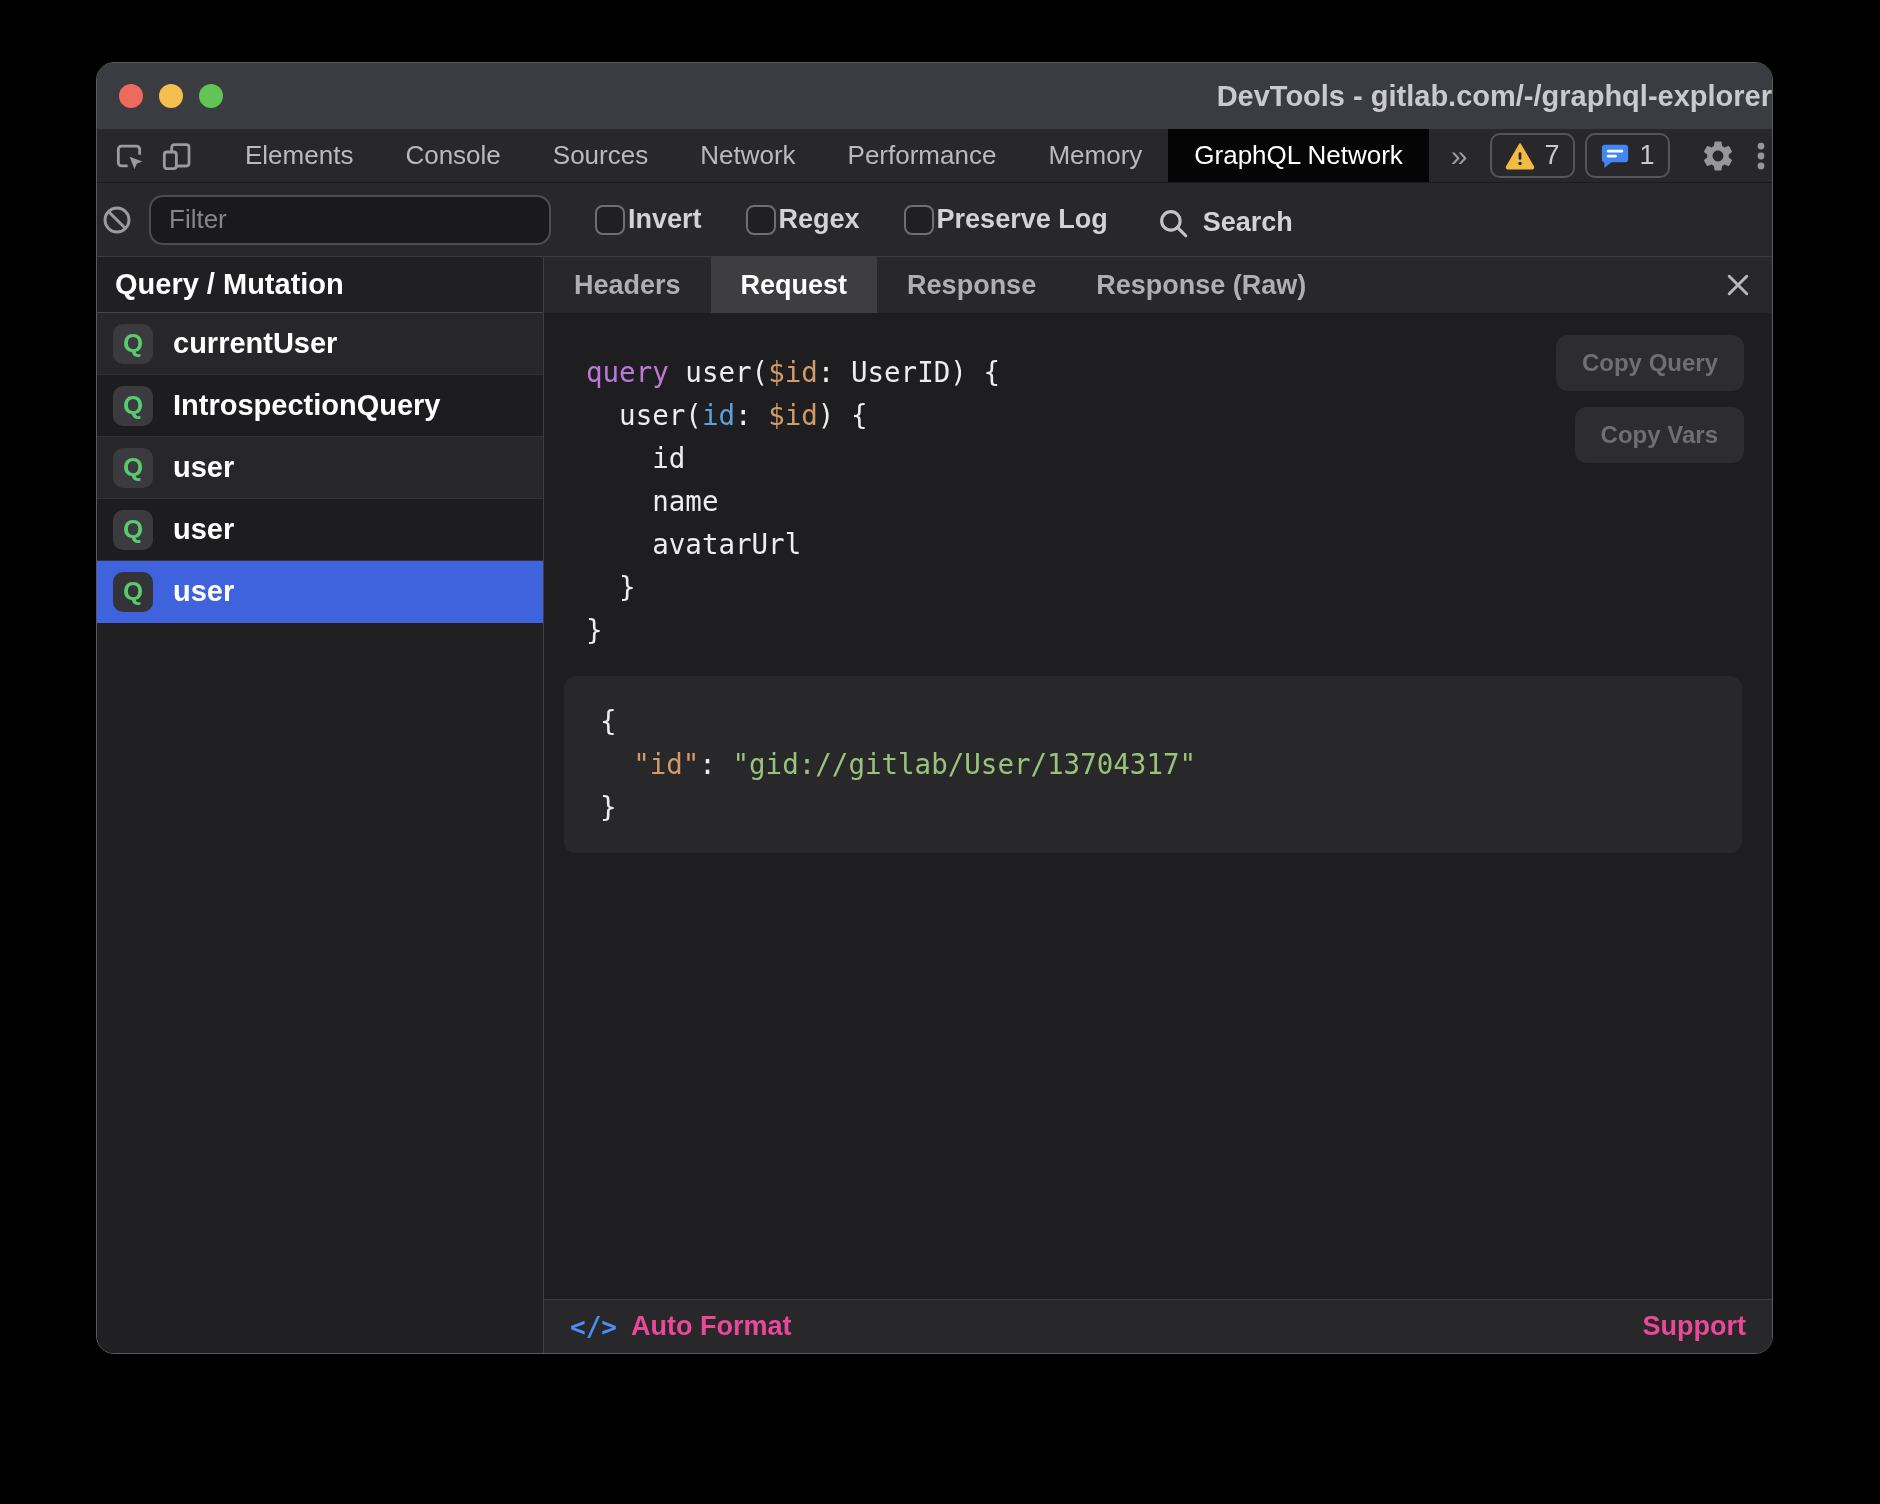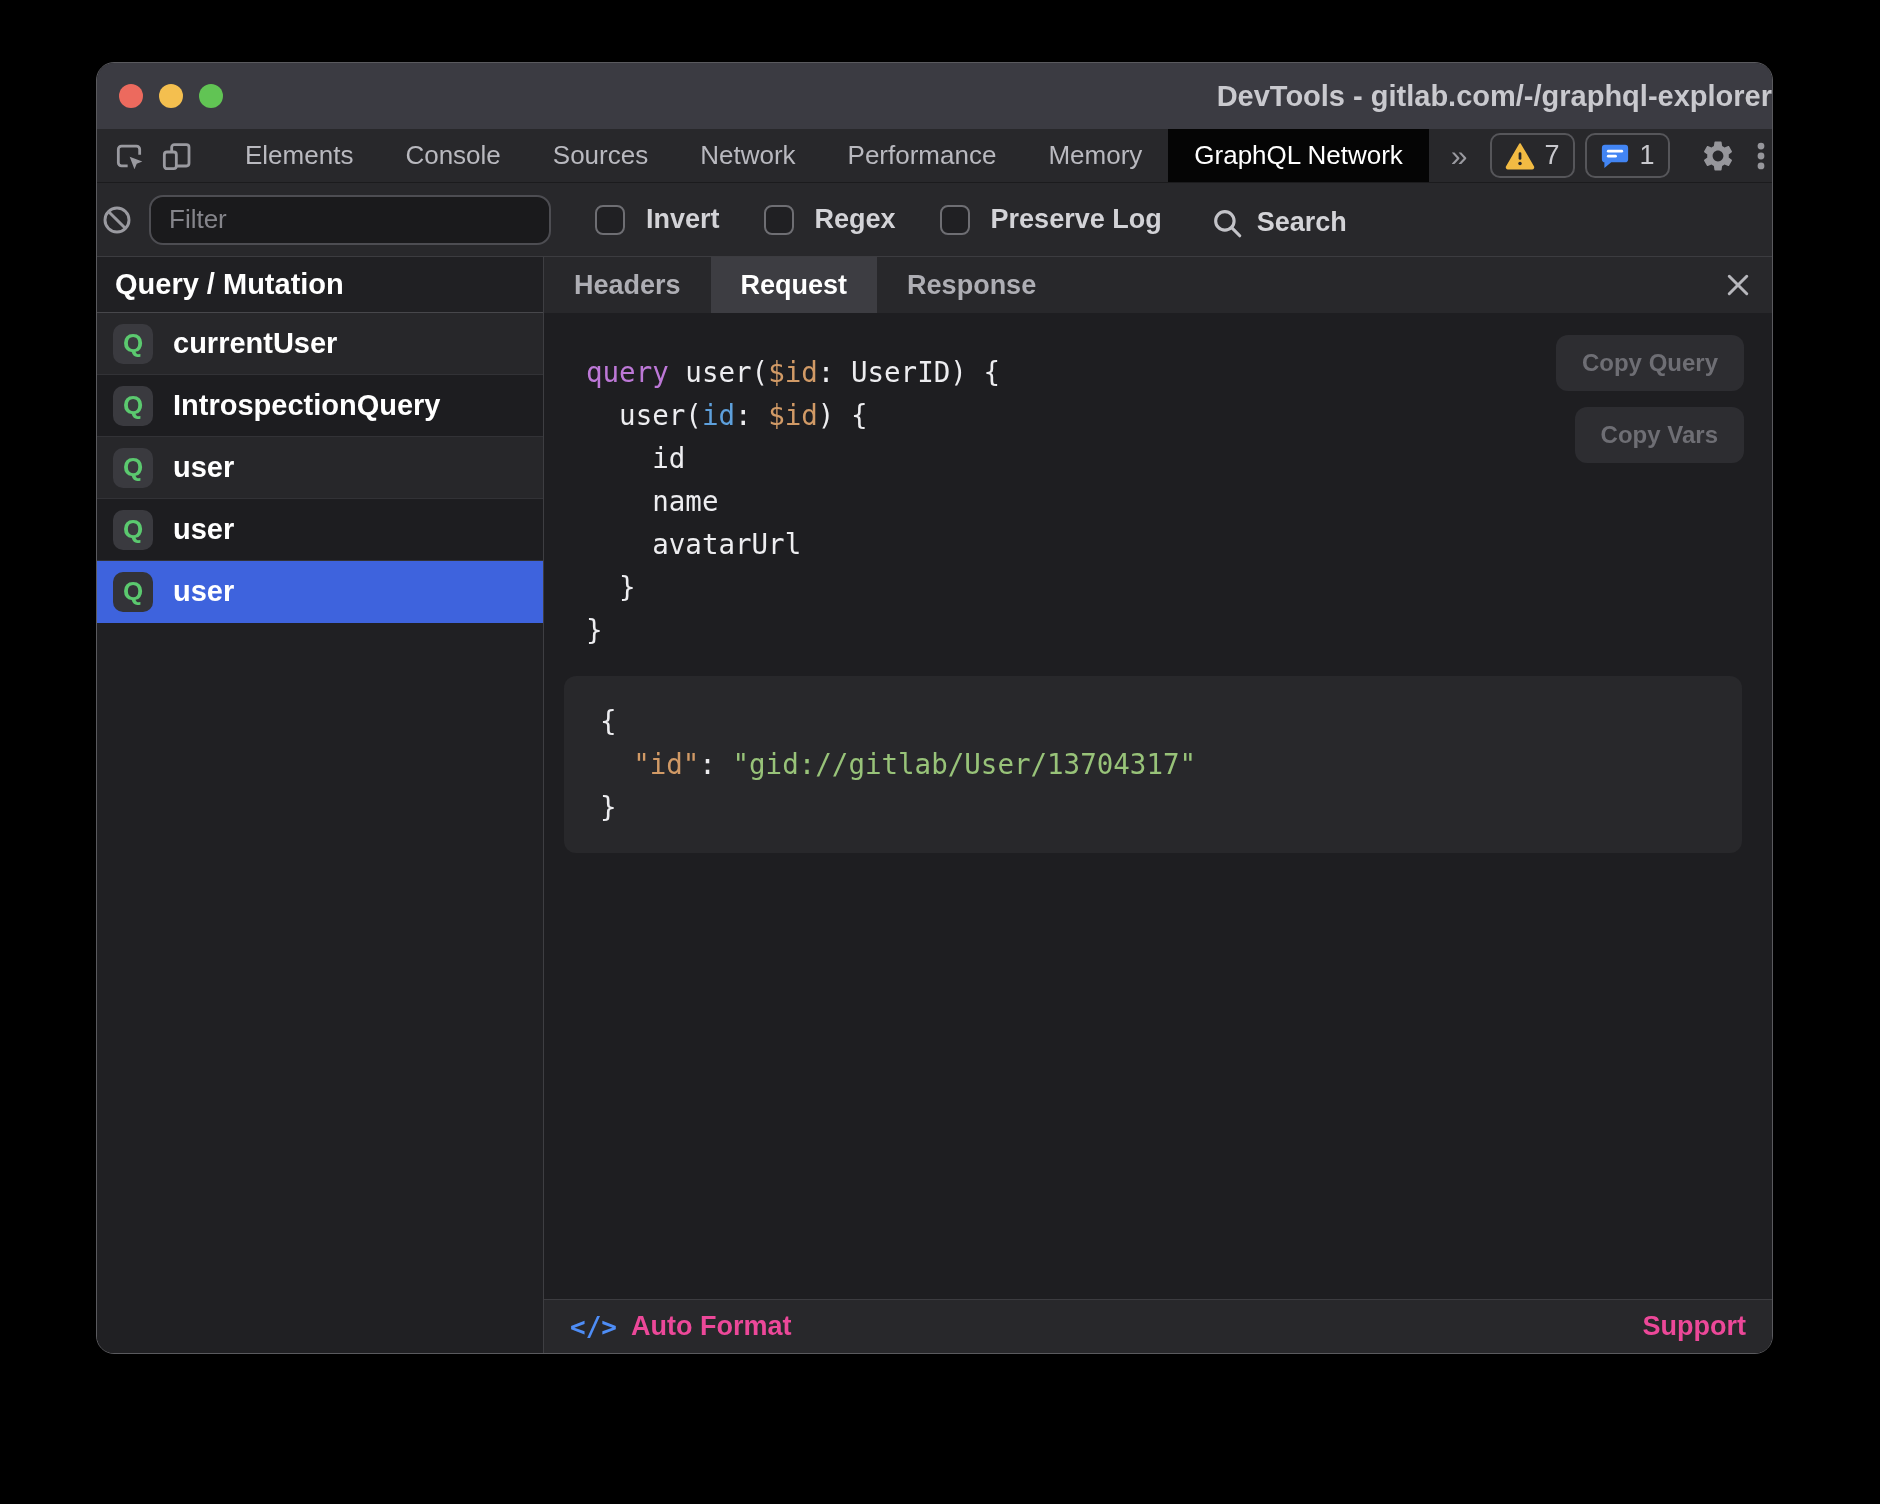--- a/index.html
+++ b/index.html
@@ -49,21 +49,21 @@
   .filterrow{ height:74px; flex:0 0 74px; background:#28282b;
     border-bottom:1px solid #3c3c40; display:flex; align-items:center;
     }
   .block-btn{ width:40px; height:40px; display:flex; align-items:center;
     justify-content:center; margin-right:12px; }
   .filter-input{ width:402px; height:50px; background:#1a1a1c;
     border:2px solid #4d4d52; border-radius:14px; color:#e8e8ea;
     font-size:26px; padding:0 18px; outline:none;
     font-family:"Liberation Sans", sans-serif; }
   .filter-input::placeholder{ color:#85858b; }
-  .chk-group{ display:flex; align-items:center; gap:21px; margin-left:44px;text-align:right; }
+  .chk-group{ display:flex; align-items:center; gap:3px; margin-left:44px;text-align:right; }
   .chk-box{ width:30px; height:30px; border:2px solid #6e6e73; border-radius:8px;
     background:#202023; }
   .chk-label{ color:#d3d3d7; font-size:27px; font-weight:600; white-space:nowrap; }
   .search-group{ display:flex; align-items:center; gap:13px; margin-left:48px;margin-top:6px; }
 
   
   .main{ flex:1; display:flex; min-height:0; }
 
   .sidebar{ width:447px; flex:0 0 447px; background:#202023;
     border-right:1px solid #3e3e42; display:flex; flex-direction:column; }
@@ -247,20 +247,21 @@
         <span class="q-label">user</span>
       </div>
     </aside>
 
     <section class="detail">
 
       <div class="detail-tabs">
         <div class="d-tab">Headers</div>
         <div class="d-tab selected">Request</div>
         <div class="d-tab">Response</div>
+        <div class="d-tab">Response (Raw)</div>
         <div class="close-btn">
           <svg width="30" height="30" viewBox="0 0 24 24">
             <line x1="5" y1="5" x2="19" y2="19" stroke="#b7b7bc" stroke-width="2.4" stroke-linecap="round"></line>
             <line x1="19" y1="5" x2="5" y2="19" stroke="#b7b7bc" stroke-width="2.4" stroke-linecap="round"></line>
           </svg>
         </div>
       </div>
 
       <div class="detail-body">
         <div class="copy-stack">

